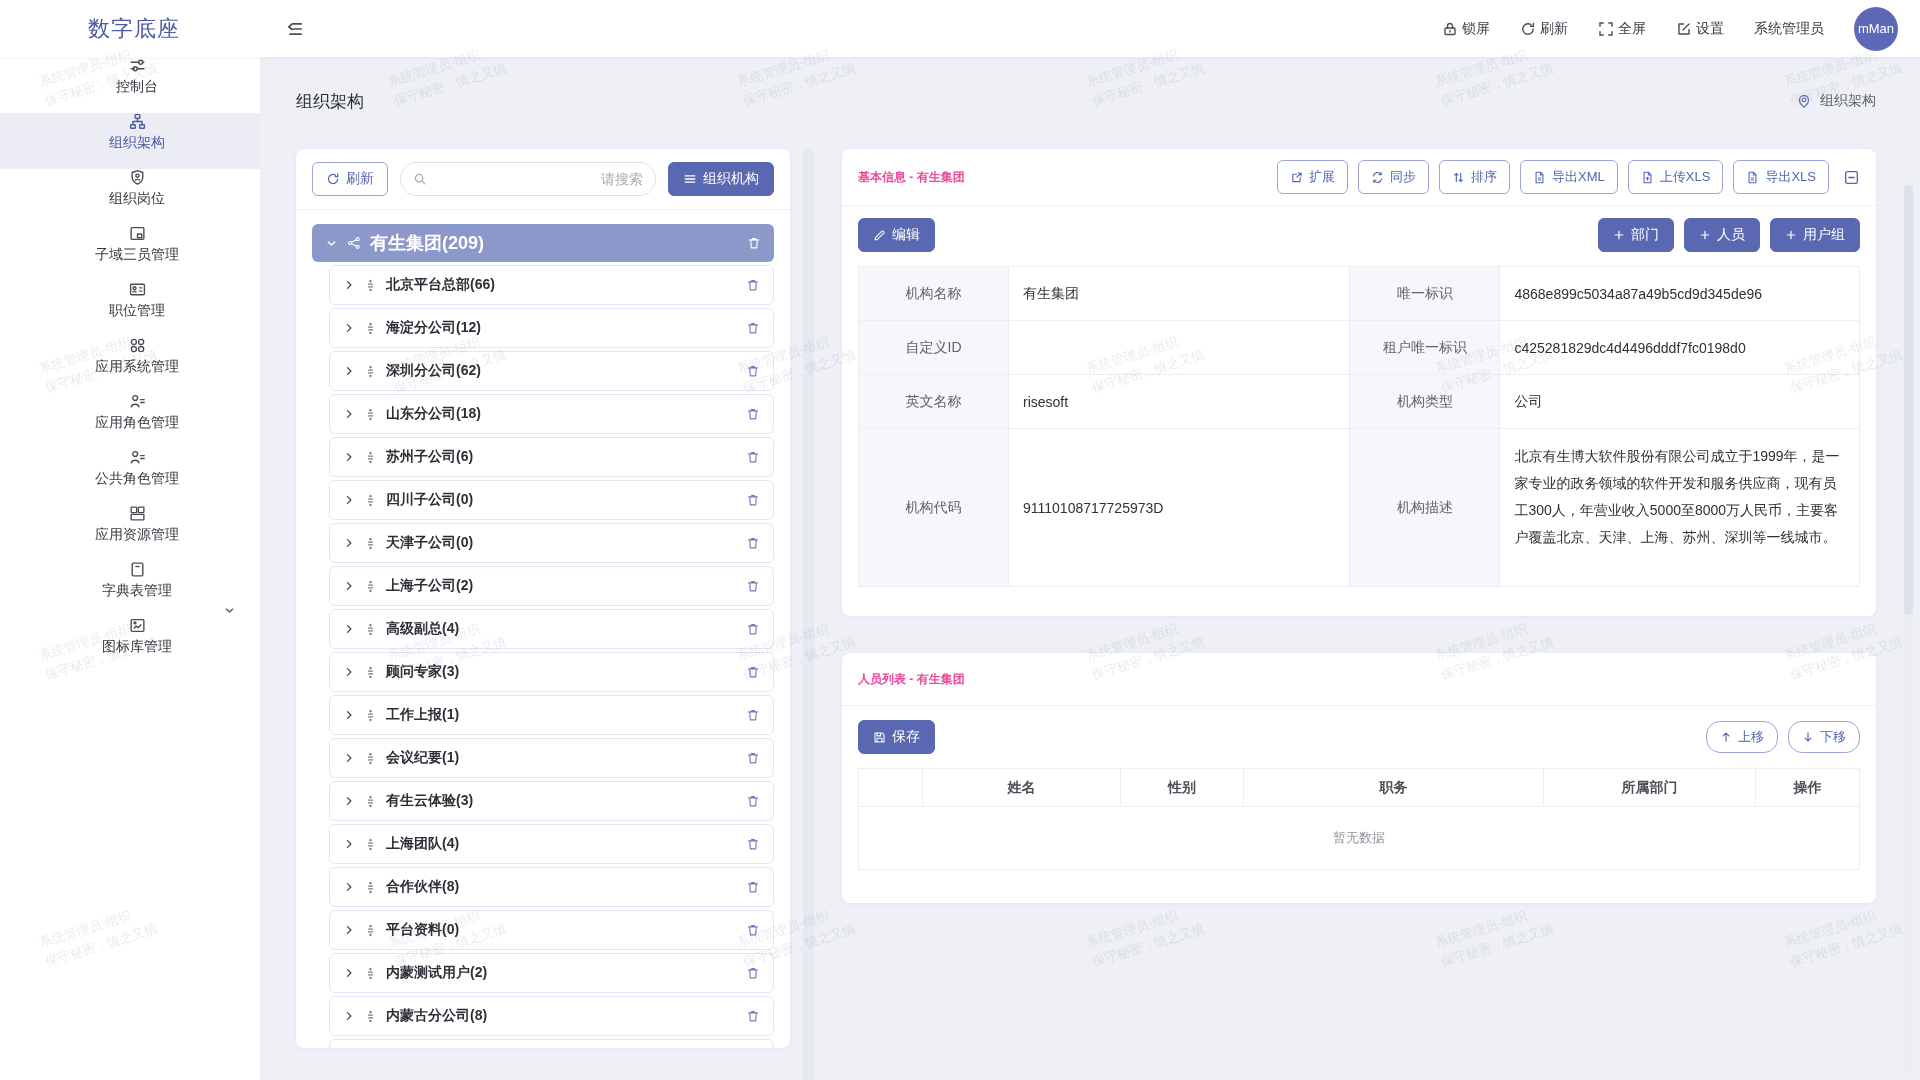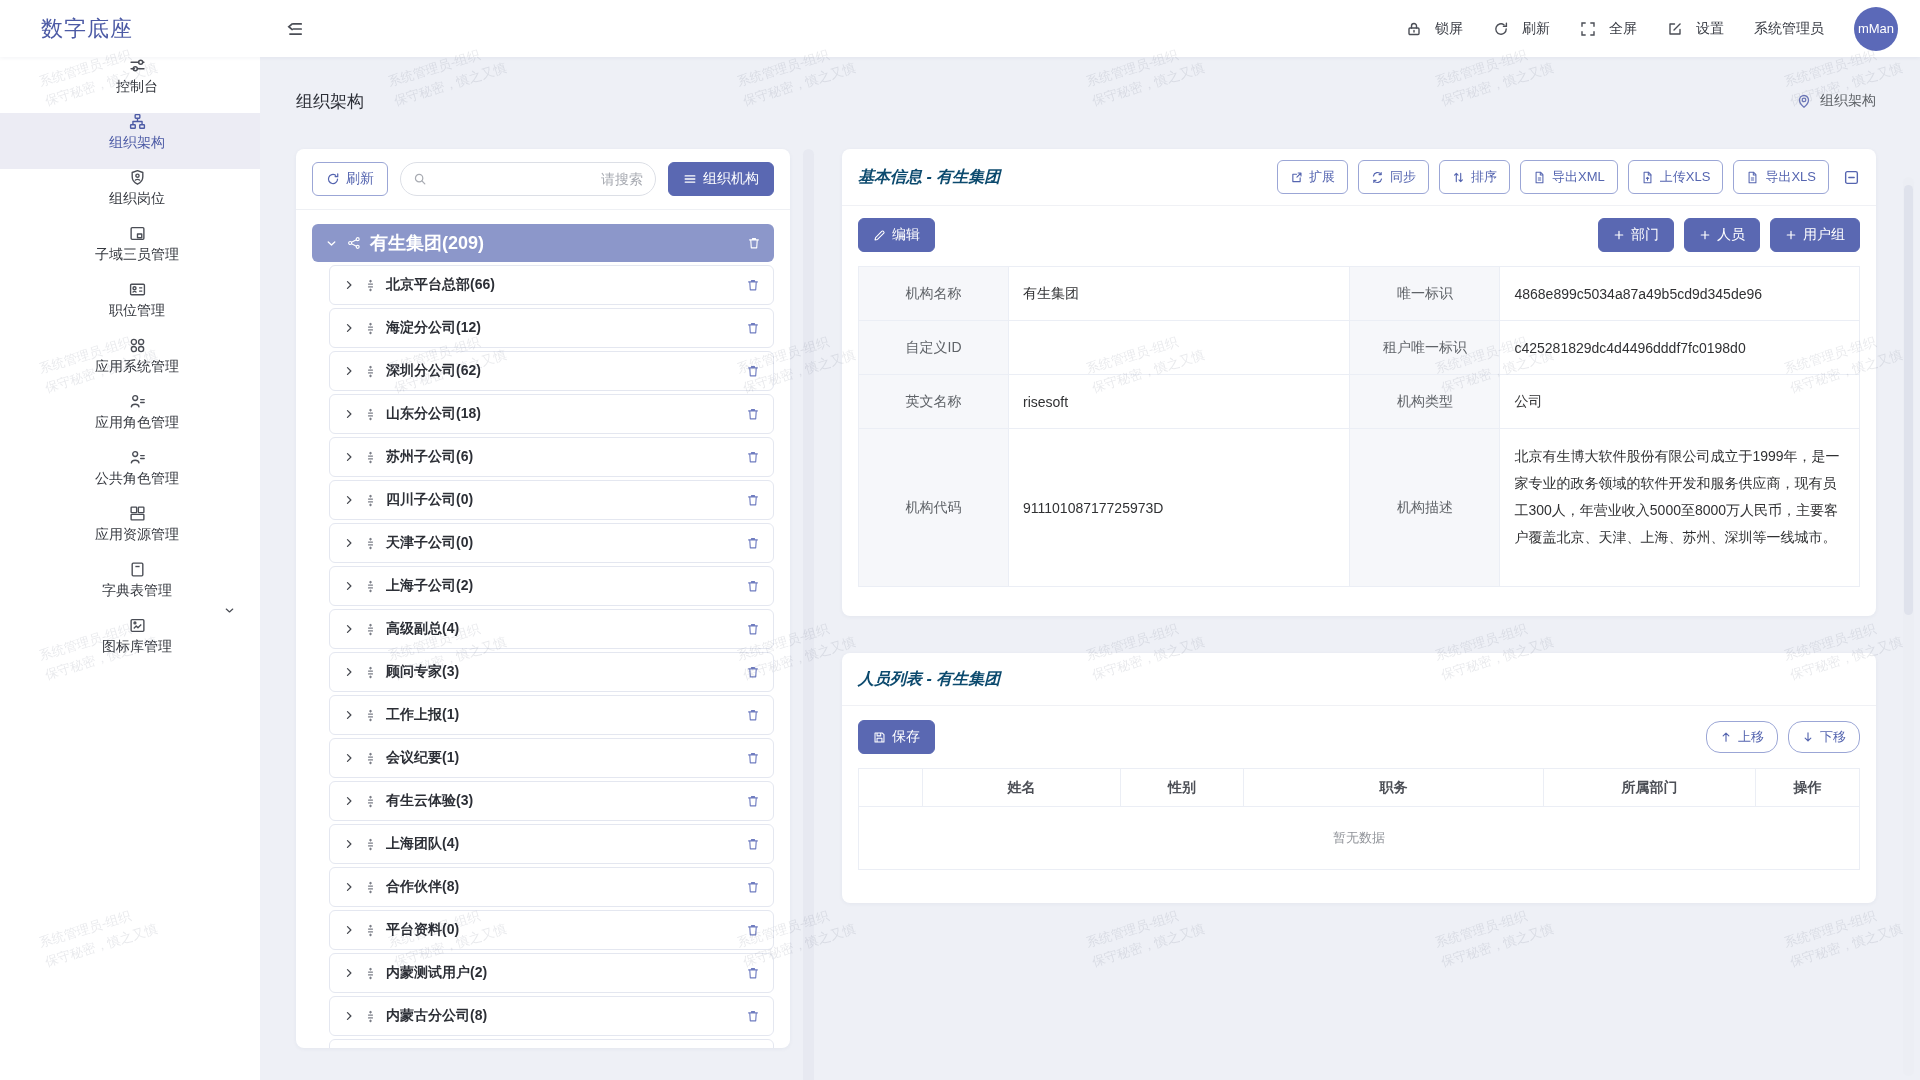--- a/index.html
+++ b/index.html
@@ -7,25 +7,25 @@
     --text:#303133; --text2:#606266; --border:#e4e7ef; --tblborder:#ebeef5;
     --outline:#9ba6d6;
   }
   *{margin:0;padding:0;box-sizing:border-box;font-family:"Liberation Sans",sans-serif;}
   html,body{width:1920px;height:1080px;overflow:hidden;background:var(--pagebg);}
   svg{flex:none;display:block;}
 
   
   .topbar{position:absolute;left:0;top:0;width:1920px;height:57px;background:#fff;
     display:flex;align-items:center;z-index:5;box-shadow:0 1px 4px rgba(40,50,100,.06);}
-  .logo-area{width:260px;flex:none;padding-left:41px;}
+  .logo-area{width:260px;flex:none;padding-left:88px;}
   .logo{font-size:22px;color:var(--deep);font-weight:500;letter-spacing:1px;}
   .fold{margin-left:26px;color:#4a4d55;cursor:pointer;display:flex;}
   .topbar-right{margin-left:auto;display:flex;align-items:center;gap:30px;padding-right:22px;}
-  .top-act{display:flex;align-items:center;gap:13px;font-size:14px;color:#3a3d45;cursor:pointer;}
+  .top-act{display:flex;align-items:center;gap:4px;font-size:14px;color:#3a3d45;cursor:pointer;}
   .top-act svg{color:#4a4d55;}
   .username{font-size:14px;color:#3a3d45;}
   .avatar{width:44px;height:44px;border-radius:50%;background:#5b69b8;color:#fff;
     display:flex;align-items:center;justify-content:center;font-size:13px;overflow:hidden;white-space:nowrap;}
 
   
   .sidebar{position:absolute;left:0;top:57px;bottom:0;width:260px;background:#fff;z-index:4;}
   .side-item{height:56px;display:flex;align-items:center;padding:0 24px 0 38px;gap:4px;
     font-size:14px;color:#35383f;cursor:pointer;flex-direction:column;}
   .side-item svg{color:#4a4d55;}
@@ -68,21 +68,21 @@
 
   
   .splitter{position:absolute;left:543px;top:92px;bottom:0;width:11px;background:#e7e9f1;border-radius:6px 6px 0 0;}
   .page-scroll{position:absolute;right:6px;top:120px;bottom:4px;width:11px;background:#eceef4;border-radius:6px;}
   .page-scroll .thumb{position:absolute;left:1px;right:1px;top:8px;height:430px;background:#dfe2ec;border-radius:5px;}
 
   
   .right-col{position:absolute;left:582px;right:44px;top:92px;}
   .info-card{height:467px;display:flex;flex-direction:column;}
   .card-head{height:56px;display:flex;align-items:center;padding:0 16px;gap:10px;}
-  .card-title{font-size:16px;font-weight:700;color:#0c4a6e;margin-right:auto;font-style:italic;}
+  .card-title{font-size:12px;font-weight:700;color:#ec4899;margin-right:auto;}
   .tool-btn{height:34px;padding:0 12px;font-size:13px;}
   .collapse-ic{color:#5565b0;margin-left:4px;cursor:pointer;}
   .card-divider{border-top:1px solid #f0f1f5;}
   .card-body{padding:12px 16px 16px 16px;}
   .act-row{display:flex;align-items:center;margin-bottom:14px;}
   .act-row .right{margin-left:auto;display:flex;gap:10px;}
 
   .info-table{border:1px solid var(--tblborder);border-bottom:none;}
   .info-row{display:grid;grid-template-columns:150px minmax(0,1fr) 150px minmax(0,1.05fr);height:54px;}
   .info-row:last-of-type{height:158px;}

